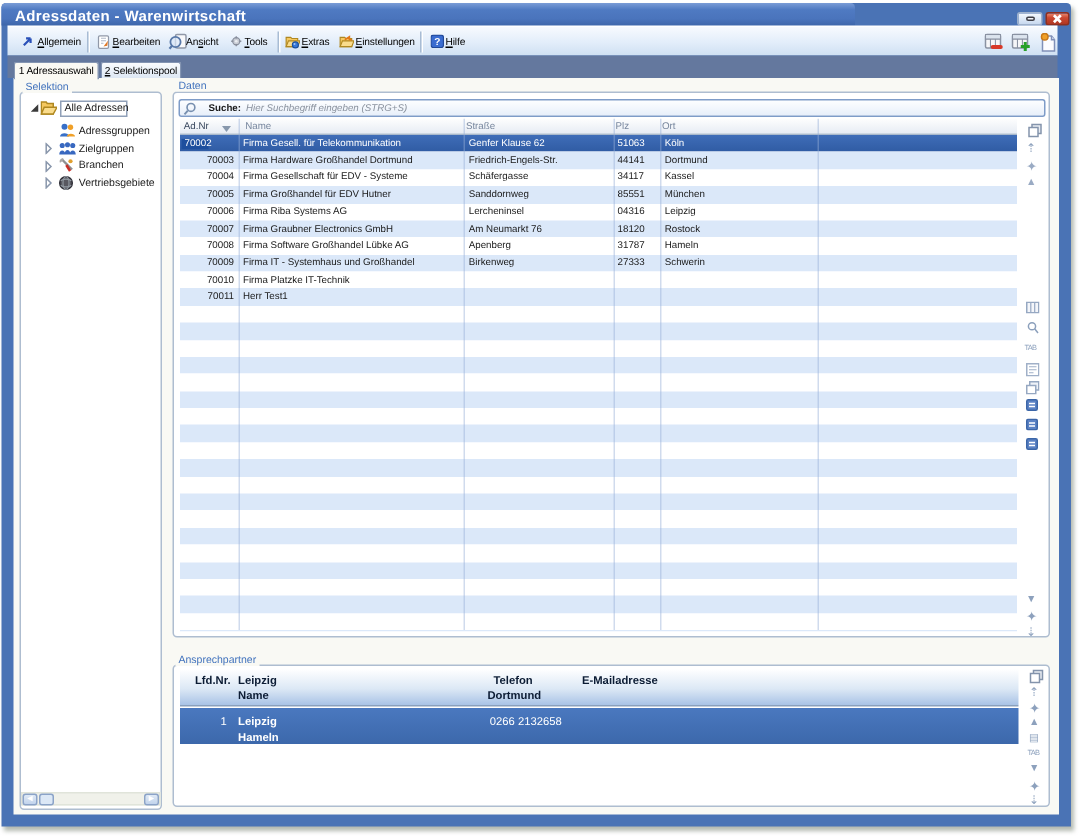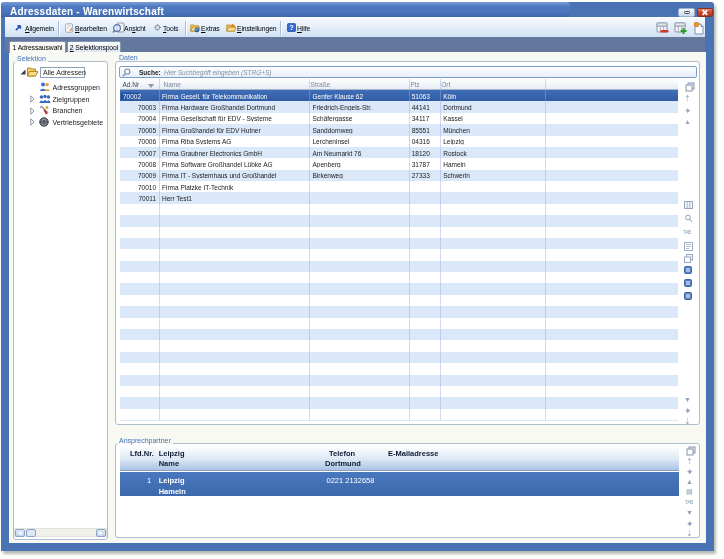--- a/index.html
+++ b/index.html
@@ -367,21 +367,21 @@
   <div class="bh" style="left:38.7px;top:3px">Leipzig</div>
   <div class="bh" style="left:38.7px;top:12.5px">Name</div>
   <div class="bh" style="left:209px;top:3px">Telefon</div>
   <div class="bh" style="left:205px;top:12.5px">Dortmund</div>
   <div class="bh" style="left:268px;top:3px">E-Mailadresse</div>
 </div>
 <div id="brow">
   <div class="bc" style="left:27px;top:4px">1</div>
   <div class="bc" style="left:38.7px;top:4px;font-weight:bold">Leipzig</div>
   <div class="bc" style="left:38.7px;top:15.5px;font-weight:bold">Hameln</div>
-  <div class="bc" style="left:206.5px;top:4px">0221 2132658</div>
+  <div class="bc" style="left:206.5px;top:4px">0266 2132658</div>
 </div>
 
 <svg class="abs" style="left:686px;top:446px" width="10" height="10" viewBox="0 0 10 10">
     <rect x="3" y="1" width="6" height="6" fill="#e8ecf2" stroke="#8494ac"></rect>
     <rect x="1" y="3" width="6" height="6" fill="#fff" stroke="#8494ac"></rect>
   </svg>
 <div class="stripico" style="left:686px;top:457px;font-size:8px">⇡</div>
 <div class="stripico" style="left:686px;top:467px;font-size:9px">✦</div>
 <div class="stripico" style="left:686px;top:478px;font-size:7px">▲</div>
 <div class="stripico" style="left:686px;top:488px">▤</div>

